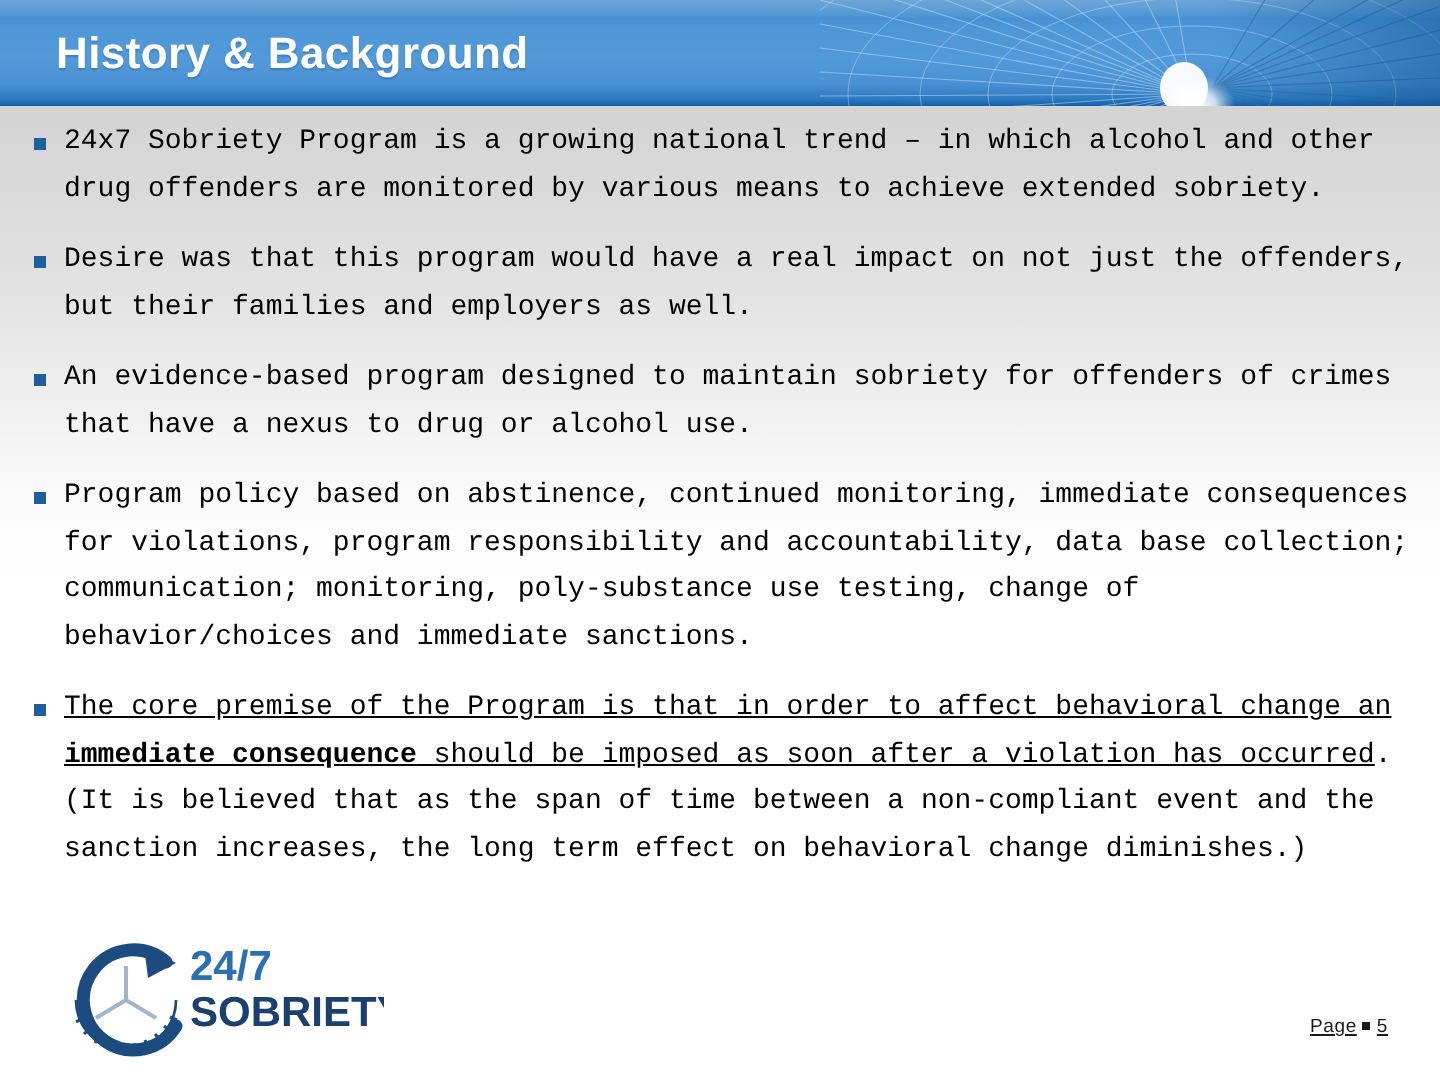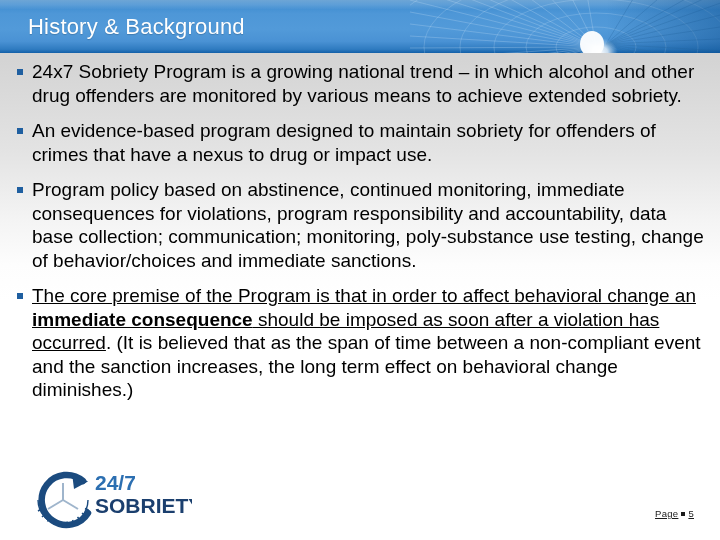--- a/index.html
+++ b/index.html
@@ -44,42 +44,43 @@
     right: -20px;
     width: 330px;
     height: 150px;
     pointer-events: none;
   }
   #title-text {
     position: absolute;
     left: 28px;
     top: 14px;
     font-size: 22px;
-    font-weight: normal;
+    font-weight: bold;
     color: #ffffff;
     letter-spacing: 0.2px;
     text-shadow: 0 1px 1px rgba(0,0,0,0.18);
     white-space: nowrap;
   }
 
   
   #content {
     position: absolute;
     top: 60px;
     left: 0;
     width: 720px;
   }
   .bullet {
     position: relative;
     padding-left: 32px;
     padding-right: 11px;
     margin-bottom: 12px;
     color: #000000;
-    font-size: 19px;
+    font-size: 14px;
     line-height: 23.5px;
+    font-family: Liberation Mono, monospace;
   }
   .bullet .marker {
     position: absolute;
     left: 17px;
     top: 9px;
     width: 6px;
     height: 6px;
     background: #1f5fa0;
   }
   .bullet .txt {
@@ -199,24 +200,28 @@
     <div id="title-text">History &amp; Background</div>
   </div>
 
   <div id="content">
 
     <div class="bullet">
       <span class="marker"></span>
       <span class="txt">24x7 Sobriety Program is a growing national trend – in which alcohol and other drug offenders are monitored by various means to achieve extended sobriety.</span>
     </div>
 
-
-    <div class="bullet">
-      <span class="marker"></span>
-      <span class="txt">An evidence-based program designed to maintain sobriety for offenders of crimes that have a nexus to drug or impact use.</span>
+    <div class="bullet">
+      <span class="marker"></span>
+      <span class="txt">Desire was that this program would have a real impact on not just the offenders, but their families and employers as well.</span>
+    </div>
+
+    <div class="bullet">
+      <span class="marker"></span>
+      <span class="txt">An evidence-based program designed to maintain sobriety for offenders of crimes that have a nexus to drug or alcohol use.</span>
     </div>
 
     <div class="bullet">
       <span class="marker"></span>
       <span class="txt">Program policy based on abstinence, continued monitoring, immediate consequences for violations, program responsibility and accountability, data base collection; communication; monitoring, poly-substance use testing, change of behavior/choices and immediate sanctions.</span>
     </div>
 
     <div class="bullet">
       <span class="marker"></span>
       <span class="txt"><span class="u">The core premise of the Program is that in order to affect behavioral change an </span><span class="b u">immediate consequence</span><span class="u"> should be imposed as soon after a violation has occurred</span><span>. (It is believed that as the span of time between a non-compliant event and the sanction increases, the long term effect on behavioral change diminishes.)</span></span>

